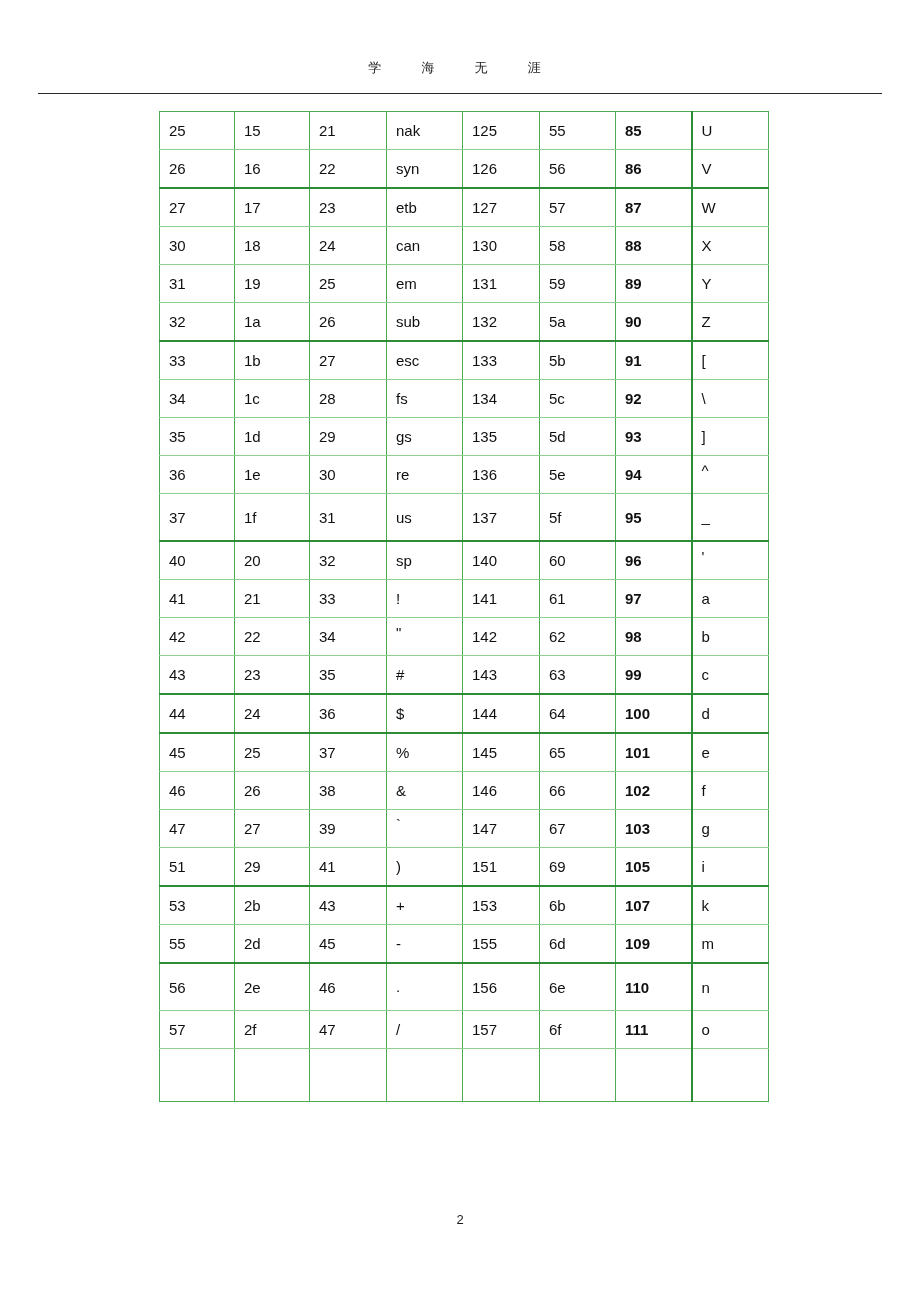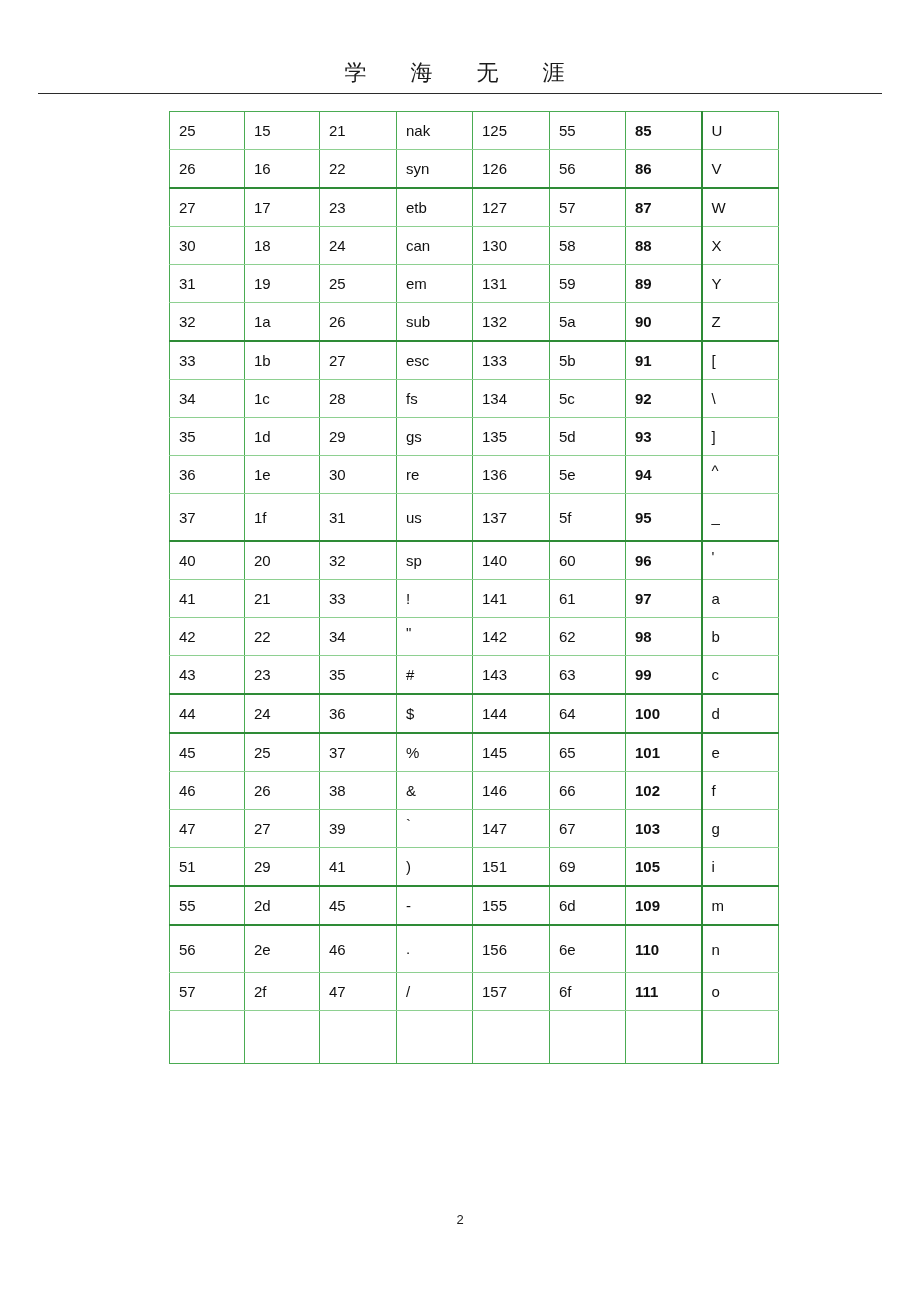--- a/index.html
+++ b/index.html
@@ -20,39 +20,39 @@
   
   .page-header {
     position: absolute;
     left: 0;
     top: 58px;
     width: 920px;
     text-align: center;
   }
   .page-header .watermark {
     display: inline-block;
-    font-family: Liberation Serif, serif;
-    font-size: 22px;
+    font-family: Liberation Sans, sans-serif;
+    font-size: 13px;
     letter-spacing: 11px;
     color: #1a1a1a;
     white-space: pre;
   }
   .header-rule {
     position: absolute;
     left: 38px;
     top: 93px;
     width: 844px;
     height: 0;
     border-top: 1.4px solid #2b2b2b;
   }
 
   
   .table-wrap {
     position: absolute;
-    left: 169px;
+    left: 159px;
     top: 111px;
     width: 609px;
   }
   table.ascii-table {
     border-collapse: collapse;
     table-layout: fixed;
     width: 609px;
     border-left: 1.6px solid #4aab52;
     border-top: 1.6px solid #4aab52;
     border-right: 1.6px solid #4aab52;
@@ -329,20 +329,30 @@
         <tr class="rule-strong">
           <td>51</td>
           <td>29</td>
           <td>41</td>
           <td>)</td>
           <td>151</td>
           <td>69</td>
           <td class="col-sep-strong">105</td>
           <td>i</td>
         </tr>
+        <tr class="rule-light">
+          <td>53</td>
+          <td>2b</td>
+          <td>43</td>
+          <td>+</td>
+          <td>153</td>
+          <td>6b</td>
+          <td class="col-sep-strong">107</td>
+          <td>k</td>
+        </tr>
         <tr class="rule-strong">
           <td>55</td>
           <td>2d</td>
           <td>45</td>
           <td>-</td>
           <td>155</td>
           <td>6d</td>
           <td class="col-sep-strong">109</td>
           <td>m</td>
         </tr>

